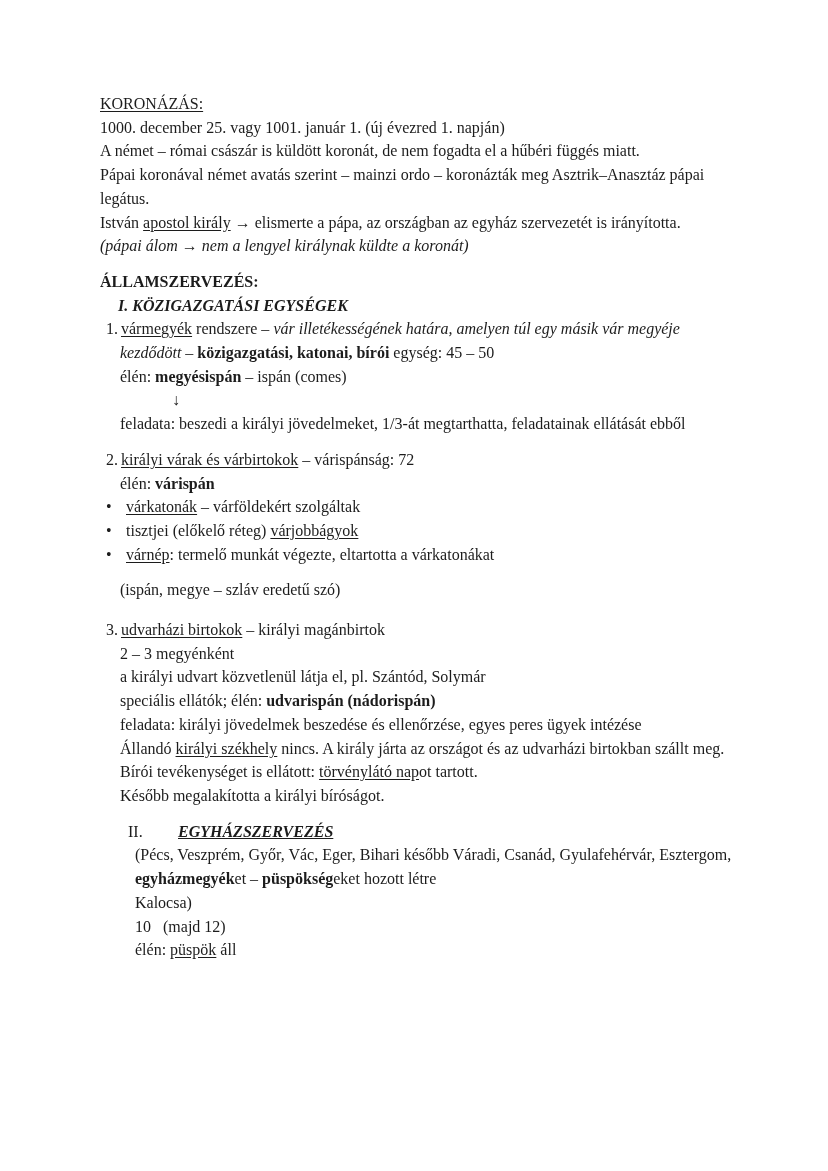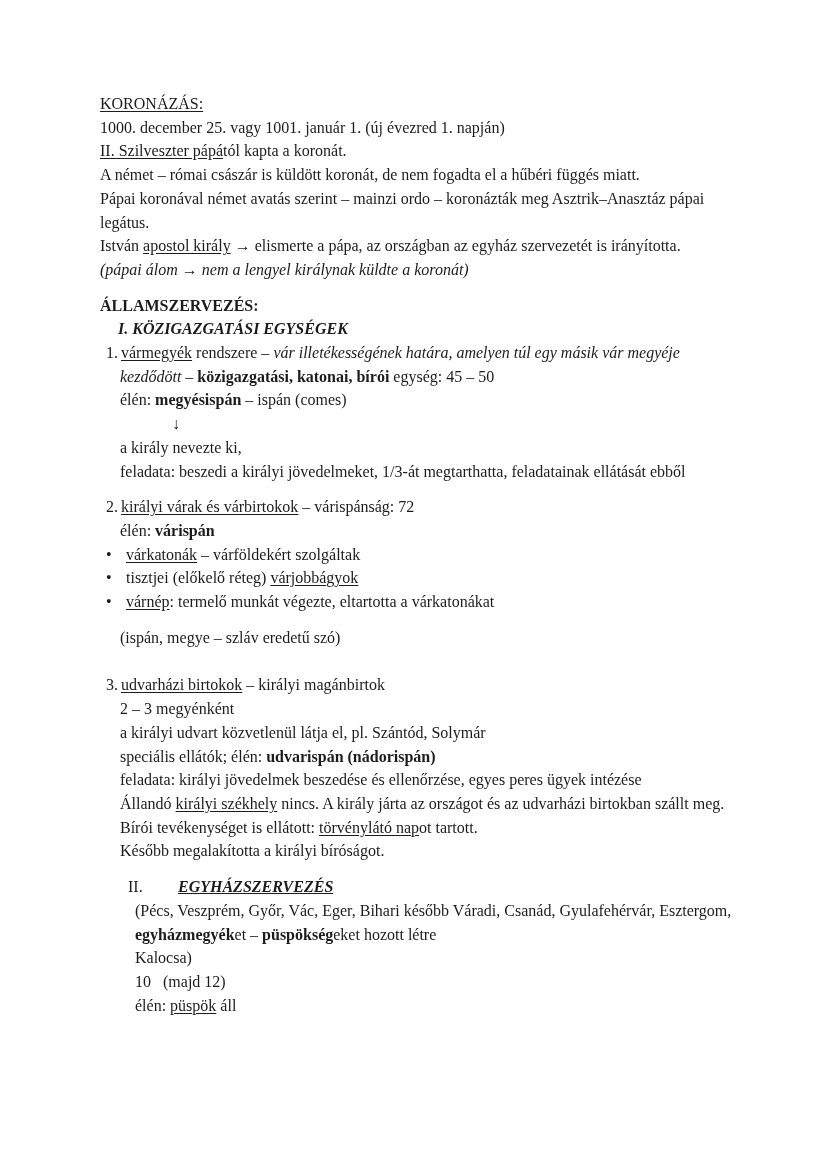--- a/index.html
+++ b/index.html
@@ -29,47 +29,45 @@
   .h0      { margin-left: 0; }
   .i1      { margin-left: 18px; }
   .num     { margin-left: 6px; }
   .cont    { margin-left: 20px; }
   .arrow   { margin-left: 72px; }
   .bullet  { margin-left: 6px; }
   .sec2num { margin-left: 28px; text-decoration: underline; }
   .sec2    { margin-left: 35px; }
   
   .gap-s { margin-top: 12px; }
-  .gap-l { margin-top: 24px; }
+  .gap-l { margin-top: 16px; }
   
   .b { font-weight: bold; }
   .i { font-style: italic; }
   .u { text-decoration: underline; text-underline-offset: 2px; }
   .fw { display: inline-block; }
 </style>
 </head>
 <body>
 
 <div class="page">
   <div class="doc">
       <div class="line h0"><span class="u">KORONÁZÁS:</span></div>
       <div class="line h0"><span>1000. december 25. vagy 1001. január 1. (új évezred 1. napján)</span></div>
-      <div class="line h0"><span class="u">II. Szilveszter pápá</span><span>tól kapta a koronát.</span></div>
       <div class="line h0"><span>A német – római császár is küldött koronát, de nem fogadta el a hűbéri függés miatt.</span></div>
       <div class="line h0"><span>Pápai koronával német avatás szerint – mainzi ordo – koronázták meg Asztrik–Anasztáz pápai</span></div>
       <div class="line h0"><span>legátus.</span></div>
       <div class="line h0"><span>István </span><span class="u">apostol király</span><span> → elismerte a pápa, az országban az egyház szervezetét is irányította.</span></div>
       <div class="line h0"><span class="i">(pápai álom → nem a lengyel királynak küldte a koronát)</span></div>
       <div class="line h0 gap-s"><span class="b">ÁLLAMSZERVEZÉS:</span></div>
       <div class="line i1"><span class="b i">I. KÖZIGAZGATÁSI EGYSÉGEK</span></div>
       <div class="line num"><span class="fw" style="width: 15px;">1.</span><span class="u">vármegyék</span><span> rendszere – </span><span class="i">vár illetékességének határa, amelyen túl egy másik vár megyéje</span></div>
       <div class="line cont"><span class="i">kezdődött</span><span> – </span><span class="b">közigazgatási, katonai, bírói</span><span> egység: 45 – 50</span></div>
       <div class="line cont"><span>élén: </span><span class="b">megyésispán</span><span> – ispán (comes)</span></div>
       <div class="line arrow"><span>↓</span></div>
-      <div class="line cont"><span>a király nevezte ki,</span></div>
       <div class="line cont"><span>feladata: beszedi a királyi jövedelmeket, 1/3-át megtarthatta, feladatainak ellátását ebből</span></div>
       <div class="line num gap-s"><span class="fw" style="width: 15px;">2.</span><span class="u">királyi várak és várbirtokok</span><span> – várispánság: 72</span></div>
       <div class="line cont"><span>élén: </span><span class="b">várispán</span></div>
       <div class="line bullet"><span class="fw" style="width: 20px;">•</span><span class="u">várkatonák</span><span> – várföldekért szolgáltak</span></div>
       <div class="line bullet"><span class="fw" style="width: 20px;">•</span><span>tisztjei (előkelő réteg) </span><span class="u">várjobbágyok</span></div>
       <div class="line bullet"><span class="fw" style="width: 20px;">•</span><span class="u">várnép</span><span>: termelő munkát végezte, eltartotta a várkatonákat</span></div>
       <div class="line cont gap-s"><span>(ispán, megye – szláv eredetű szó)</span></div>
       <div class="line num gap-l"><span class="fw" style="width: 15px;">3.</span><span class="u">udvarházi birtokok</span><span> – királyi magánbirtok</span></div>
       <div class="line cont"><span>2 – 3 megyénként</span></div>
       <div class="line cont"><span>a királyi udvart közvetlenül látja el, pl. Szántód, Solymár</span></div>

